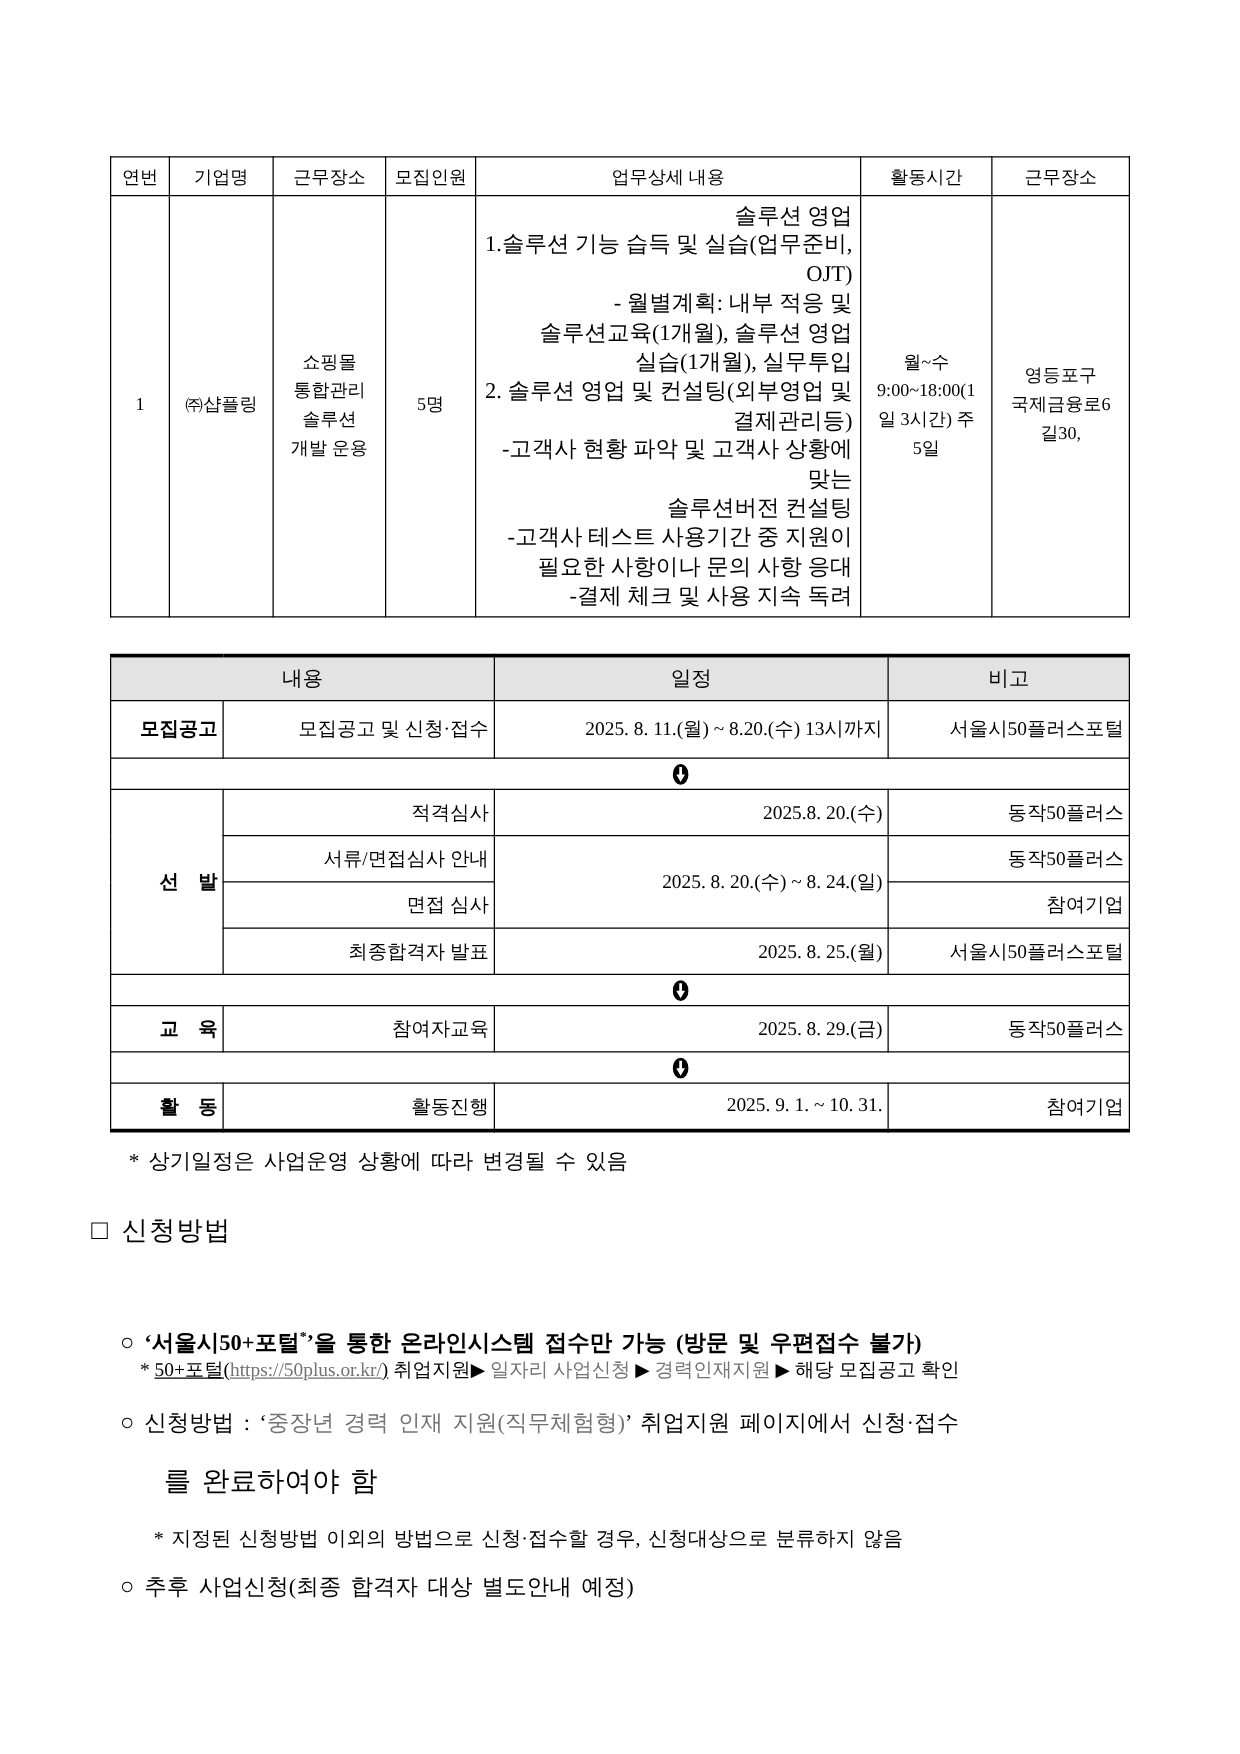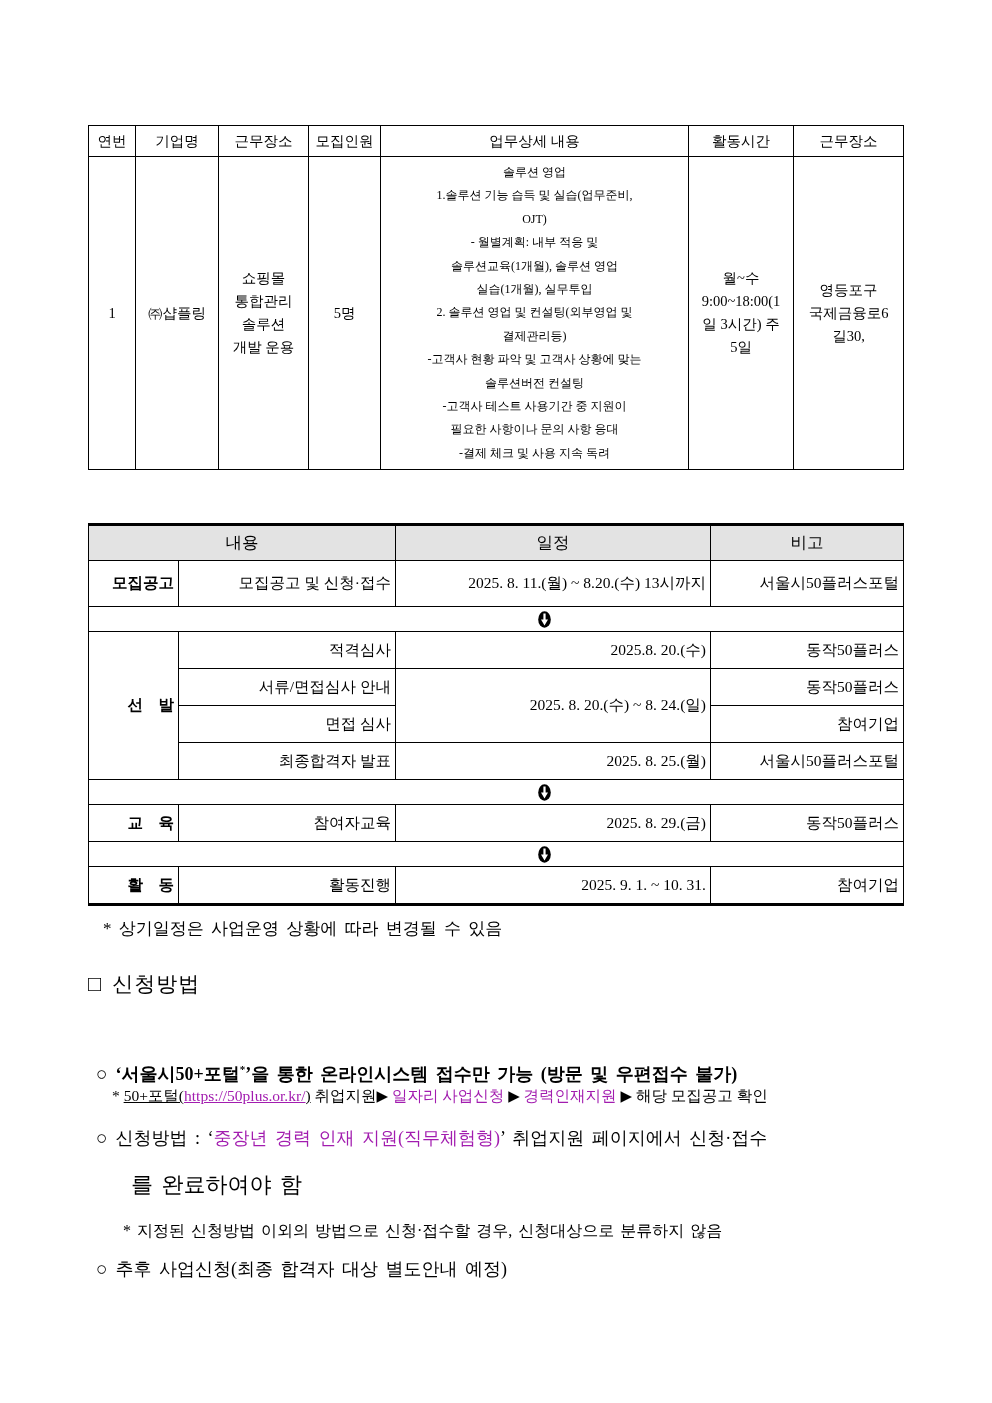--- a/index.html
+++ b/index.html
@@ -13,54 +13,54 @@
   }
   table{border-collapse:collapse;table-layout:fixed;}
   td,th{border:1px solid #000;padding:0 4px;overflow:hidden;}
   .lines{white-space:pre-line;}
 
   
   .t1{position:absolute;left:88px;top:125px;width:815px;font-size:14.5px;}
   .t1 th{height:30px;font-weight:normal;text-align:center;background:#fff;}
   .t1 td{text-align:center;vertical-align:middle;line-height:23px;}
   .t1 td.detail{
-    text-align:center;vertical-align:top;
-    padding:4px 6px;line-height:23.4px;font-size:12px;
+    text-align:right;vertical-align:top;
+    padding:4px 6px;line-height:23.4px;font-size:18px;
   }
 
   
   .t2{
     position:absolute;left:88px;top:523px;width:815px;font-size:15.5px;
     border-top:3px solid #000;border-bottom:3px solid #000;
   }
   .t2 th{height:34px;background:#e3e3e3;font-weight:normal;text-align:center;font-size:16.5px;}
   .t2 td{text-align:right;vertical-align:middle;}
   .t2 td.label{font-weight:bold;white-space:pre;}
   .t2 tr.r-recruit td{height:45px;}
   .t2 tr.r-sel td{height:36px;}
   .t2 tr.r-one td{height:36px;}
   .t2 td.arrow-cell{height:24px;border-left:1px solid #000;border-right:1px solid #000;padding:0;}
   .t2 td.arrow-cell .arrow-wrap{display:block;text-align:center;transform:translateX(48px);line-height:0;}
 
   
   .abs{position:absolute;white-space:nowrap;}
   .footnote{left:103px;top:917px;font-size:17px;word-spacing:3px;}
-  .sec-head{left:88px;top:970px;font-size:21px;letter-spacing:1px;}
+  .sec-head{left:73px;top:970px;font-size:21px;letter-spacing:1px;}
   .sec-head .sq{font-size:22px;margin-right:10px;}
   .bullet{font-size:18px;word-spacing:3px;}
   .bullet .mark{font-size:19px;margin-right:8px;}
   .b1{left:96px;top:1062px;font-weight:bold;}
   .n1{left:112px;top:1086px;font-size:15.5px;}
   .b2{left:96px;top:1126px;}
   .b2l2{left:131px;top:1170px;font-size:22px;word-spacing:3px;}
   .n2{left:123px;top:1221px;font-size:16px;word-spacing:2px;}
   .b3{left:96px;top:1257px;}
   .sup{font-size:11px;vertical-align:super;}
   .u{text-decoration:underline;}
-  .blue{color:#a21caf;}
+  .blue{color:#737373;}
   .arrow-glyph{font-size:15px;}
   svg.down-arrow{display:inline-block;vertical-align:middle;}
 </style>
 </head>
 <body>
 
 <div class="page">
 
   <table class="t1">
     <colgroup>

